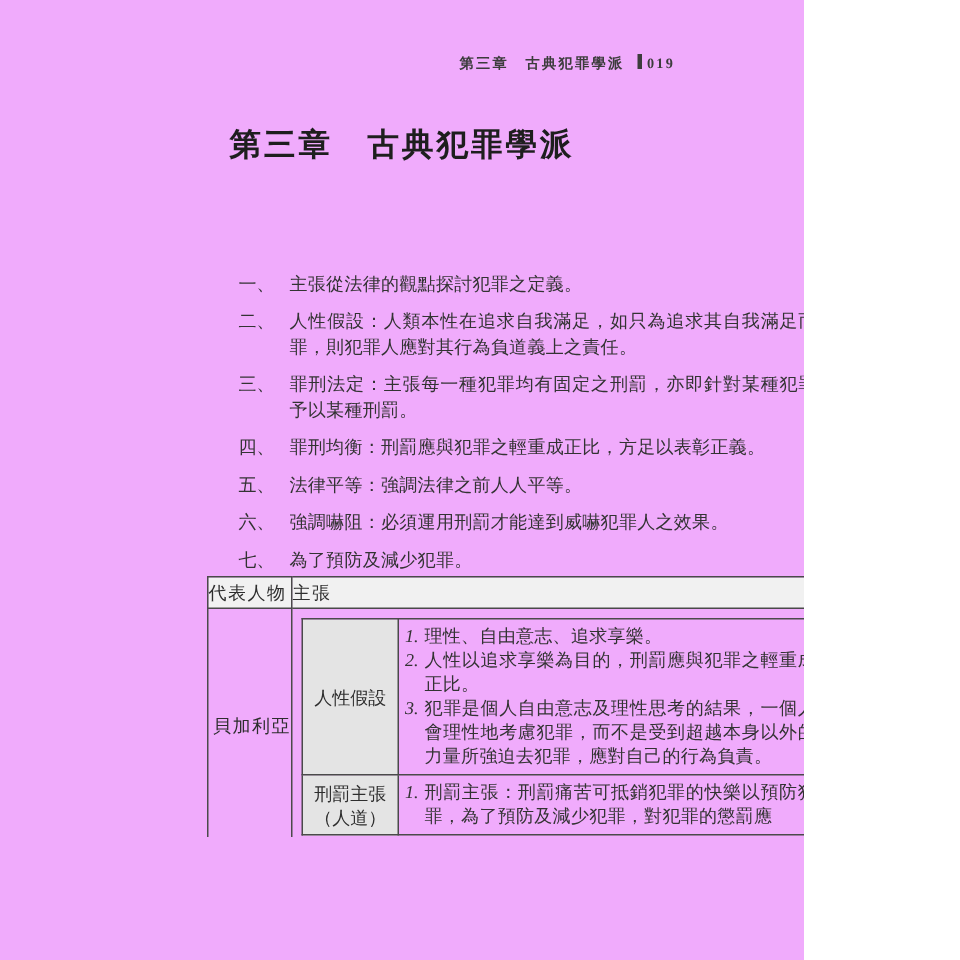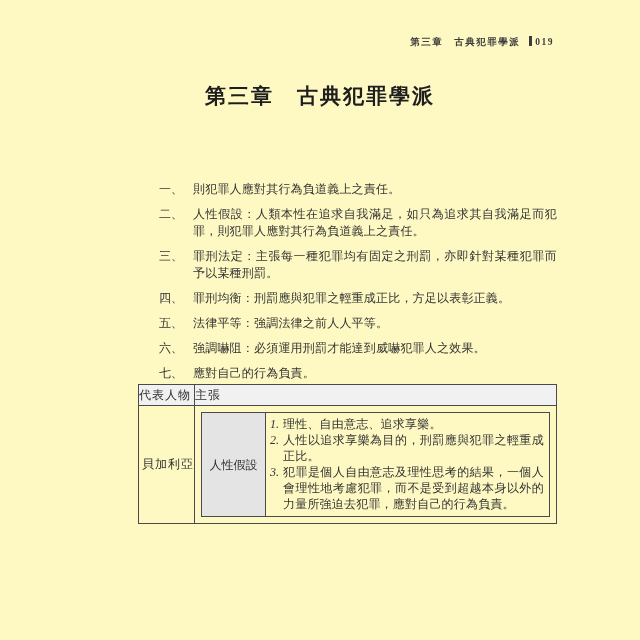--- a/index.html
+++ b/index.html
@@ -2,21 +2,21 @@
 <html><head>
 <meta charset="utf-8">
 <style>
   * { margin:0; padding:0; box-sizing:border-box; }
   html,body { width:640px; height:640px; }
   body {
     background:#ffffff;
     font-family:"Liberation Serif", serif;
     color:#333333;
   }
-  .page { position:relative; width:640px; height:640px; background:#fef9c3; overflow:hidden; }
+  .page { position:relative; width:536px; height:640px; background:#f0abfc; overflow:hidden; }
 
   
   .running-head {
     position:absolute; top:36px; right:86px;
     font-size:9.5px; font-weight:bold; color:#3c3c3c; letter-spacing:1.5px;
     white-space:nowrap;
   }
   .running-head .page-bar {
     display:inline-block; width:3px; height:10px; background:#3c3c3c;
     margin:0 3px -1px 9px;
@@ -79,21 +79,21 @@
   <div class="running-head">
     <span>第三章　古典犯罪學派</span><span class="page-bar"></span><span>019</span>
   </div>
 
   <h1 class="chapter-title">第三章　古典犯罪學派</h1>
 
 
   <div class="point-list">
     <div class="point-item">
       <span class="num">一、</span>
-      <span class="txt">則犯罪人應對其行為負道義上之責任。</span>
+      <span class="txt">主張從法律的觀點探討犯罪之定義。</span>
     </div>
     <div class="point-item">
       <span class="num">二、</span>
       <span class="txt">人性假設：人類本性在追求自我滿足，如只為追求其自我滿足而犯罪，則犯罪人應對其行為負道義上之責任。</span>
     </div>
     <div class="point-item">
       <span class="num">三、</span>
       <span class="txt">罪刑法定：主張每一種犯罪均有固定之刑罰，亦即針對某種犯罪而予以某種刑罰。</span>
     </div>
     <div class="point-item">
@@ -103,21 +103,21 @@
     <div class="point-item">
       <span class="num">五、</span>
       <span class="txt">法律平等：強調法律之前人人平等。</span>
     </div>
     <div class="point-item">
       <span class="num">六、</span>
       <span class="txt">強調嚇阻：必須運用刑罰才能達到威嚇犯罪人之效果。</span>
     </div>
     <div class="point-item">
       <span class="num">七、</span>
-      <span class="txt">應對自己的行為負責。</span>
+      <span class="txt">為了預防及減少犯罪。</span>
     </div>
   </div>
 
   <div class="table-wrap">
     <table class="outer">
       <tbody>
           <tr>
         <th class="col-person">代表人物</th>
         <th>主張</th>
       </tr>
@@ -138,20 +138,32 @@
                 <div class="sub-item">
                   <span class="snum">2.</span>
                   <span class="stxt">人性以追求享樂為目的，刑罰應與犯罪之輕重成正比。</span>
                 </div>
                 <div class="sub-item">
                   <span class="snum">3.</span>
                   <span class="stxt">犯罪是個人自由意志及理性思考的結果，一個人會理性地考慮犯罪，而不是受到超越本身以外的力量所強迫去犯罪，應對自己的行為負責。</span>
                 </div>
               </td>
             </tr>
+            <tr>
+              <td class="label-cell">
+                <div>刑罰主張</div>
+                <div>（人道）</div>
+              </td>
+              <td class="points-cell">
+                <div class="sub-item">
+                  <span class="snum">1.</span>
+                  <span class="stxt">刑罰主張：刑罰痛苦可抵銷犯罪的快樂以預防犯罪，為了預防及減少犯罪，對犯罪的懲罰應</span>
+                </div>
+              </td>
+            </tr>
           </tbody>
               </table>
         </td>
       </tr>
     </tbody>
       </table>
   </div>
 
 </div>
 

